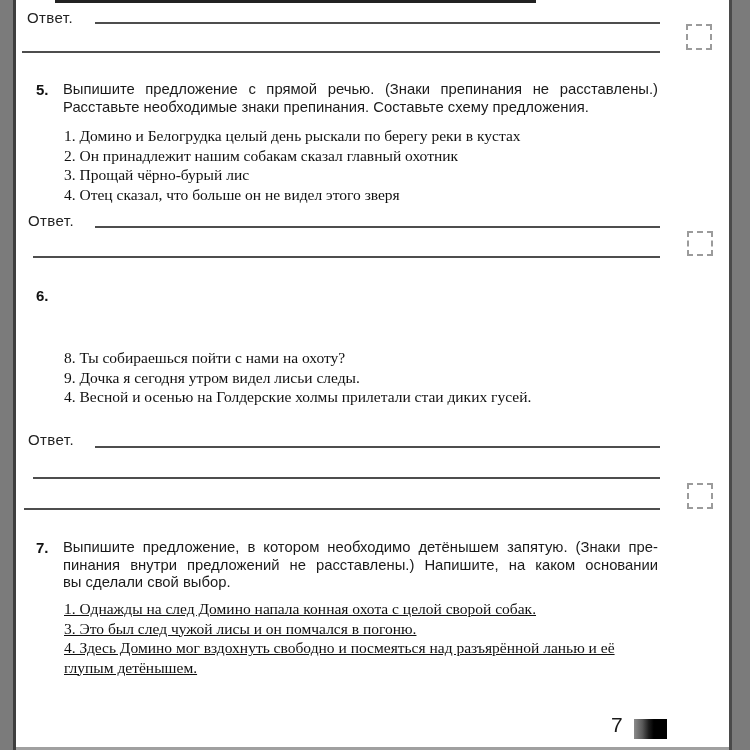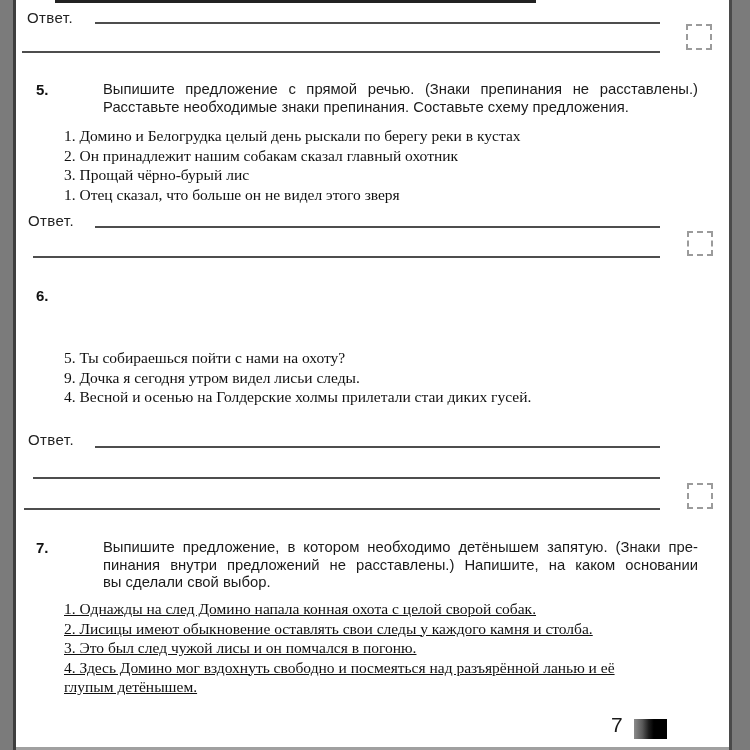--- a/index.html
+++ b/index.html
@@ -14,21 +14,21 @@
   .edge-line-right{left:729px;top:0;width:3px;height:750px;background:#4a4a4a;}
   .edge-gray-right{left:732px;top:0;width:18px;height:750px;background:#7b7b7b;}
   .bottom-strip{left:16px;top:747px;width:713px;height:3px;background:#a0a0a0;}
   .top-frag{left:55px;top:0;width:481px;height:3px;background:#222;}
   
   .ans-label{font-size:15px;color:#222;letter-spacing:.4px;}
   .ans-line{height:2px;background:#4d4d4d;}
   .ans-box{width:26px;height:26px;border:2px dashed #9b9b9b;background:transparent;box-sizing:border-box;}
   
   .task-num{font-size:15px;font-weight:bold;color:#111;}
-  .instr{left:63px;width:595px;font-size:14.8px;line-height:17.5px;color:#1a1a1a;margin-left:40px;}
+  .instr{left:63px;width:595px;font-size:14.8px;line-height:17.5px;color:#1a1a1a;}
   .instr .jline{text-align:justify;text-align-last:justify;}
   .list{left:64px;width:596px;font-family:"Liberation Serif",serif;
         font-size:15.5px;line-height:19.5px;color:#101010;font-weight:500;}
   .list7{width:592px;text-decoration:underline;}
   
   .page-number{font-size:21px;color:#1a1a1a;}
   .corner-mark{width:33px;height:20px;
     background:linear-gradient(90deg,#8b8b8b 0%,#5a5a5a 25%,#1c1c1c 45%,#000 60%);}
 </style>
 </head>
@@ -50,50 +50,49 @@
 
   <div class="abs task-num" style="left:36px;top:81px">5.</div>
   <div class="abs instr" style="top:81px">
     <div class="jline">Выпишите предложение с прямой речью. (Знаки препинания не расставлены.)</div>
     <div>Расставьте необходимые знаки препинания. Составьте схему предложения.</div>
   </div>
   <div class="abs list" style="top:126px">
     <div>1. Домино и Белогрудка целый день рыскали по берегу реки в кустах</div>
     <div>2. Он принадлежит нашим собакам сказал главный охотник</div>
     <div>3. Прощай чёрно-бурый лис</div>
-    <div>1. Отец сказал, что больше он не видел этого зверя</div>
+    <div>4. Отец сказал, что больше он не видел этого зверя</div>
   </div>
 
   <div class="abs ans-label" style="left:28px;top:212px">Ответ.</div>
   <div class="abs ans-line" style="left:95px;top:226px;width:565px"></div>
   <div class="abs ans-line" style="left:33px;top:256px;width:627px"></div>
   <div class="abs ans-box" style="left:687px;top:231px;height:25px"></div>
 
   <div class="abs task-num" style="left:36px;top:287px">6.</div>
   <div class="abs list" style="top:348px">
-    <div>5. Ты собираешься пойти с нами на охоту?</div>
+    <div>8. Ты собираешься пойти с нами на охоту?</div>
     <div>9. Дочка я сегодня утром видел лисьи следы.</div>
     <div>4. Весной и осенью на Голдерские холмы прилетали стаи диких гусей.</div>
   </div>
 
   <div class="abs ans-label" style="left:28px;top:431px">Ответ.</div>
   <div class="abs ans-line" style="left:95px;top:446px;width:565px"></div>
   <div class="abs ans-line" style="left:33px;top:477px;width:627px"></div>
   <div class="abs ans-line" style="left:24px;top:508px;width:636px"></div>
   <div class="abs ans-box" style="left:687px;top:483px"></div>
 
   <div class="abs task-num" style="left:36px;top:539px">7.</div>
   <div class="abs instr" style="top:539px">
     <div class="jline">Выпишите предложение, в котором необходимо детёнышем запятую. (Знаки пре-</div>
     <div class="jline">пинания внутри предложений не расставлены.) Напишите, на каком основании</div>
     <div>вы сделали свой выбор.</div>
   </div>
   <div class="abs list list7" style="top:599px">
     <div>1. Однажды на след Домино напала конная охота с целой сворой собак.</div>
-    <div>2. Лисицы имеют обыкновение оставлять свои следы у каждого камня и столба.</div>
     <div>3. Это был след чужой лисы и он помчался в погоню.</div>
     <div>4. Здесь Домино мог вздохнуть свободно и посмеяться над разъярённой ланью и её глупым детёнышем.</div>
   </div>
 
   <div class="abs page-number" style="left:611px;top:713px">7</div>
   <div class="abs corner-mark" style="left:634px;top:719px"></div>
 
 </div>
 
 </body></html>

